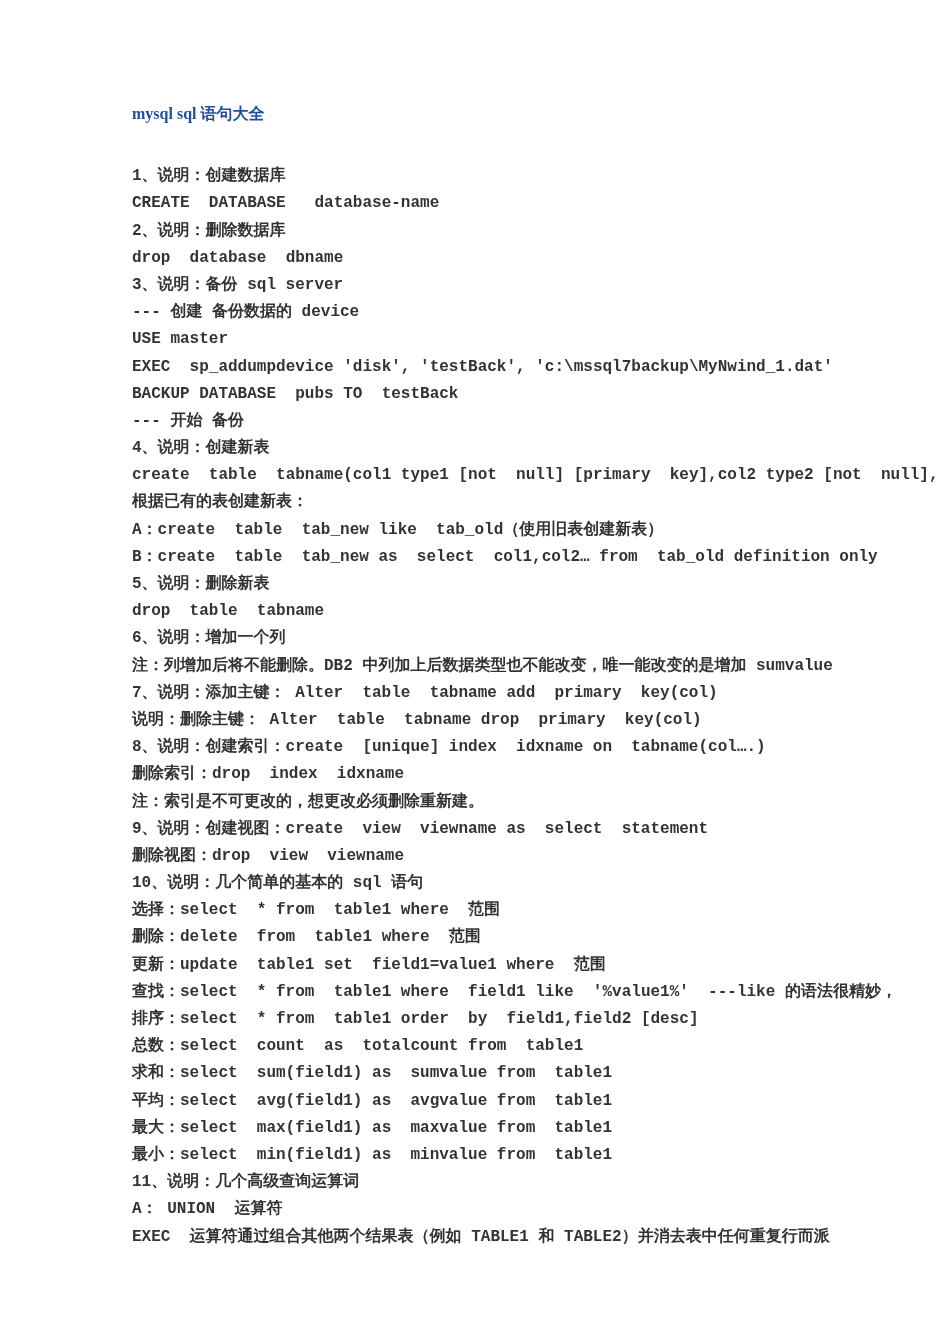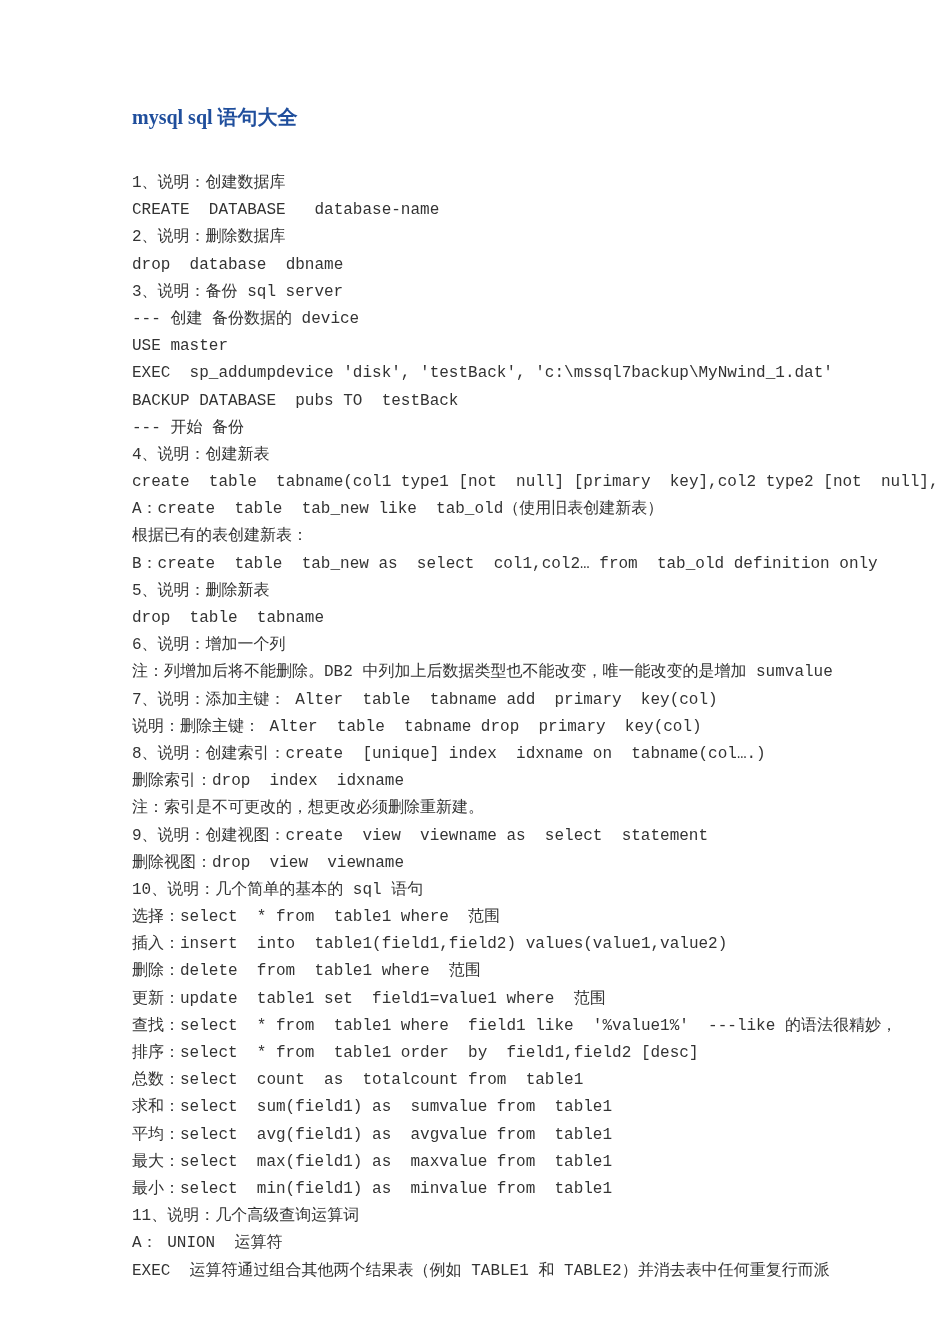--- a/index.html
+++ b/index.html
@@ -9,29 +9,30 @@
       font-size: 16px;
       line-height: 1.7;
       color: #333333;
       padding: 100px 0 0 132px;
       white-space: nowrap;
       overflow: hidden;
     }
     .title {
       color: #1f4e9c;
       font-weight: bold;
-      font-size: 20px;
+      font-size: 16px;
       margin-bottom: 36px;
       font-family: "SimSun", "宋体", serif;
     }
     .content {
       font-family: "SimSun", "宋体", "Courier New", monospace;
       color: #333333;
       font-size: 16px;
       line-height: 1.7;
+      font-weight: bold;
     }
     .content div {
       white-space: pre;
     }
   </style>
 </head>
 <body>
 
 <div class="title">mysql sql 语句大全</div>
 
@@ -41,37 +42,36 @@
   <div>2、说明：删除数据库</div>
   <div>drop  database  dbname</div>
   <div>3、说明：备份 sql server</div>
   <div>--- 创建 备份数据的 device</div>
   <div>USE master</div>
   <div>EXEC  sp_addumpdevice 'disk', 'testBack', 'c:\mssql7backup\MyNwind_1.dat'</div>
   <div>BACKUP DATABASE  pubs TO  testBack</div>
   <div>--- 开始 备份</div>
   <div>4、说明：创建新表</div>
   <div>create  table  tabname(col1 type1 [not  null] [primary  key],col2 type2 [not  null],</div>
+  <div>根据已有的表创建新表：</div>
   <div>A：create  table  tab_new like  tab_old（使用旧表创建新表）</div>
-  <div>根据已有的表创建新表：</div>
   <div>B：create  table  tab_new as  select  col1,col2… from  tab_old definition only</div>
   <div>5、说明：删除新表</div>
   <div>drop  table  tabname</div>
   <div>6、说明：增加一个列</div>
   <div>注：列增加后将不能删除。DB2 中列加上后数据类型也不能改变，唯一能改变的是增加 sumvalue</div>
   <div>7、说明：添加主键： Alter  table  tabname add  primary  key(col)</div>
   <div>说明：删除主键： Alter  table  tabname drop  primary  key(col)</div>
   <div>8、说明：创建索引：create  [unique] index  idxname on  tabname(col….)</div>
   <div>删除索引：drop  index  idxname</div>
   <div>注：索引是不可更改的，想更改必须删除重新建。</div>
   <div>9、说明：创建视图：create  view  viewname as  select  statement</div>
   <div>删除视图：drop  view  viewname</div>
   <div>10、说明：几个简单的基本的 sql 语句</div>
   <div>选择：select  * from  table1 where  范围</div>
-  <div>插入：insert  into  table1(field1,field2) values(value1,value2)</div>
   <div>删除：delete  from  table1 where  范围</div>
   <div>更新：update  table1 set  field1=value1 where  范围</div>
   <div>查找：select  * from  table1 where  field1 like  '%value1%'  ---like 的语法很精妙，</div>
   <div>排序：select  * from  table1 order  by  field1,field2 [desc]</div>
   <div>总数：select  count  as  totalcount from  table1</div>
   <div>求和：select  sum(field1) as  sumvalue from  table1</div>
   <div>平均：select  avg(field1) as  avgvalue from  table1</div>
   <div>最大：select  max(field1) as  maxvalue from  table1</div>
   <div>最小：select  min(field1) as  minvalue from  table1</div>
   <div>11、说明：几个高级查询运算词</div>

